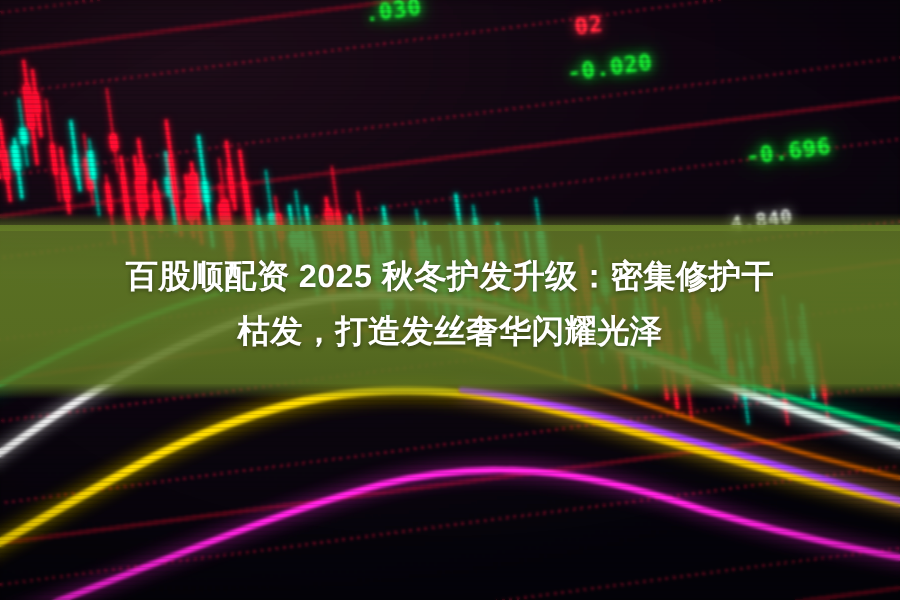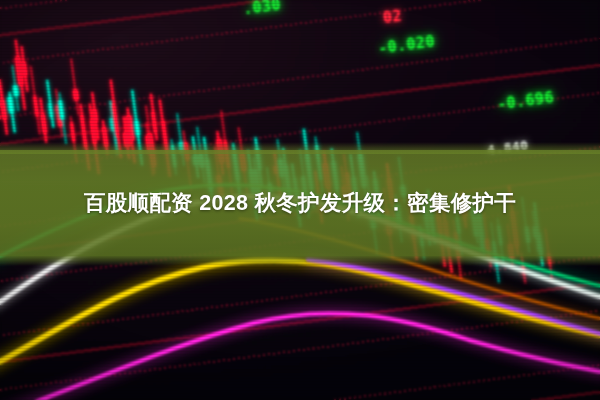--- a/index.html
+++ b/index.html
@@ -390,18 +390,19 @@
       <div class="plabel pl-white" style="left: 487px; top: 140px; font-size: 13px; transform: rotate(-7.5deg); filter: blur(0.5px);">4.840</div>
     </div>
 
   <div class="blurpass"></div>
   <div class="scanlines"></div>
   <div class="vignette"></div>
 
   <div class="band-fade-top"></div>
   <div class="band">
     <div class="title">
-      <div>百股顺配资 2028 秋冬护发升级：密集修护干</div>
+      <div>百股顺配资 2025 秋冬护发升级：密集修护干</div>
+      <div>枯发，打造发丝奢华闪耀光泽</div>
     </div>
   </div>
   <div class="band-fade-bot"></div>
 
 </div>
 
 </body></html>

